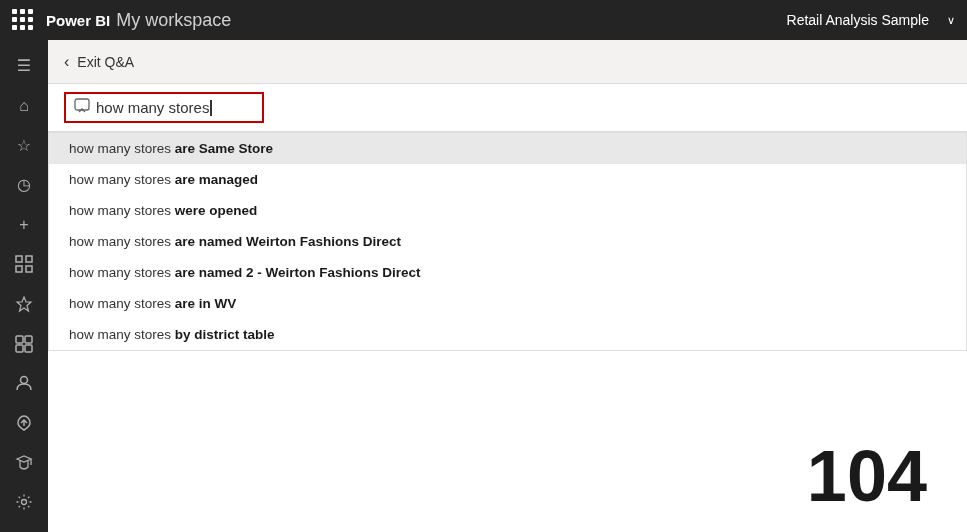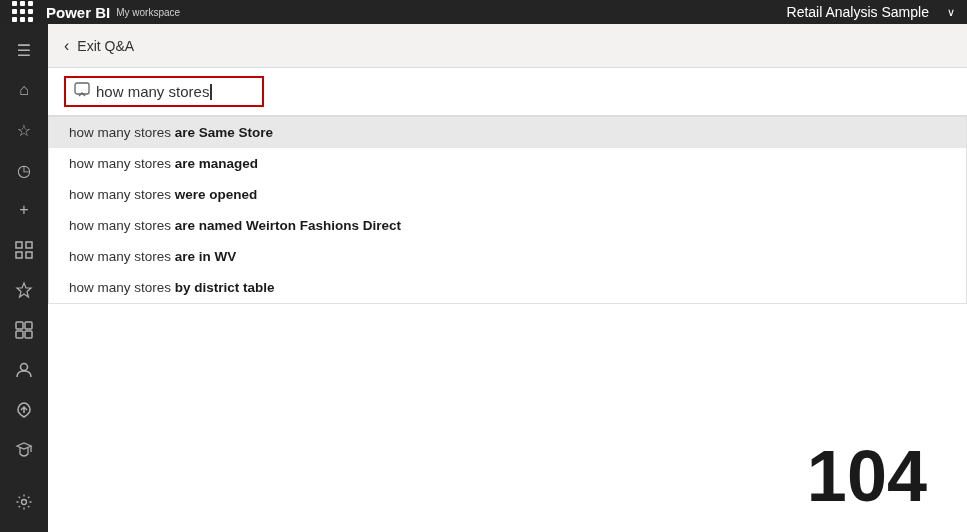--- a/index.html
+++ b/index.html
@@ -2,21 +2,21 @@
 <html><head>
   <meta charset="utf-8">
   <style>
     * { box-sizing: border-box; margin: 0; padding: 0; }
     body { font-family: 'Segoe UI', Arial, sans-serif; background: #f3f2f1; width: 967px; height: 532px; overflow: hidden; display: flex; flex-direction: column; }
 
     
     .topbar {
       background: #1a1a2e;
       background: #242424;
-      height: 24px;
+      height: 40px;
       display: flex;
       align-items: center;
       padding: 0 12px;
       color: white;
       flex-shrink: 0;
     }
     .topbar-dots {
       display: grid;
       grid-template-columns: repeat(3, 6px);
       grid-template-rows: repeat(3, 6px);
@@ -30,21 +30,21 @@
       border-radius: 1px;
       display: block;
     }
     .topbar-powerbi {
       font-weight: 700;
       font-size: 15px;
       color: white;
       margin-right: 6px;
     }
     .topbar-workspace {
-      font-size: 10px;
+      font-size: 18px;
       color: #d0d0d0;
       font-weight: 400;
     }
     .topbar-right {
       margin-left: auto;
       font-size: 14px;
       color: white;
       display: flex;
       align-items: center;
       gap: 18px;
@@ -279,20 +279,21 @@
         <span class="search-input-text">how many stores</span>
         <span style="width:2px;height:16px;background:#333;display:inline-block;margin-left:1px;animation:blink 1s step-end infinite;"></span>
       </div>
     </div>
 
     <div class="suggestions" id="suggestions-container">
     <div class="suggestion-item highlighted"><span class="normal-text">how many stores </span><span class="bold-text">are Same Store</span></div>
         <div class="suggestion-item"><span class="normal-text">how many stores </span><span class="bold-text">are managed</span></div>
         <div class="suggestion-item"><span class="normal-text">how many stores </span><span class="bold-text">were opened</span></div>
         <div class="suggestion-item"><span class="normal-text">how many stores </span><span class="bold-text">are named Weirton Fashions Direct</span></div>
+        <div class="suggestion-item"><span class="normal-text">how many stores </span><span class="bold-text">are named 2 - Weirton Fashions Direct</span></div>
         <div class="suggestion-item"><span class="normal-text">how many stores </span><span class="bold-text">are in WV</span></div>
         <div class="suggestion-item"><span class="normal-text">how many stores </span><span class="bold-text">by district table</span></div>
       </div>
 
     <div class="result-area">
       <div class="count-display">
         <div class="count-number">104</div>
 
       </div>
     </div>

